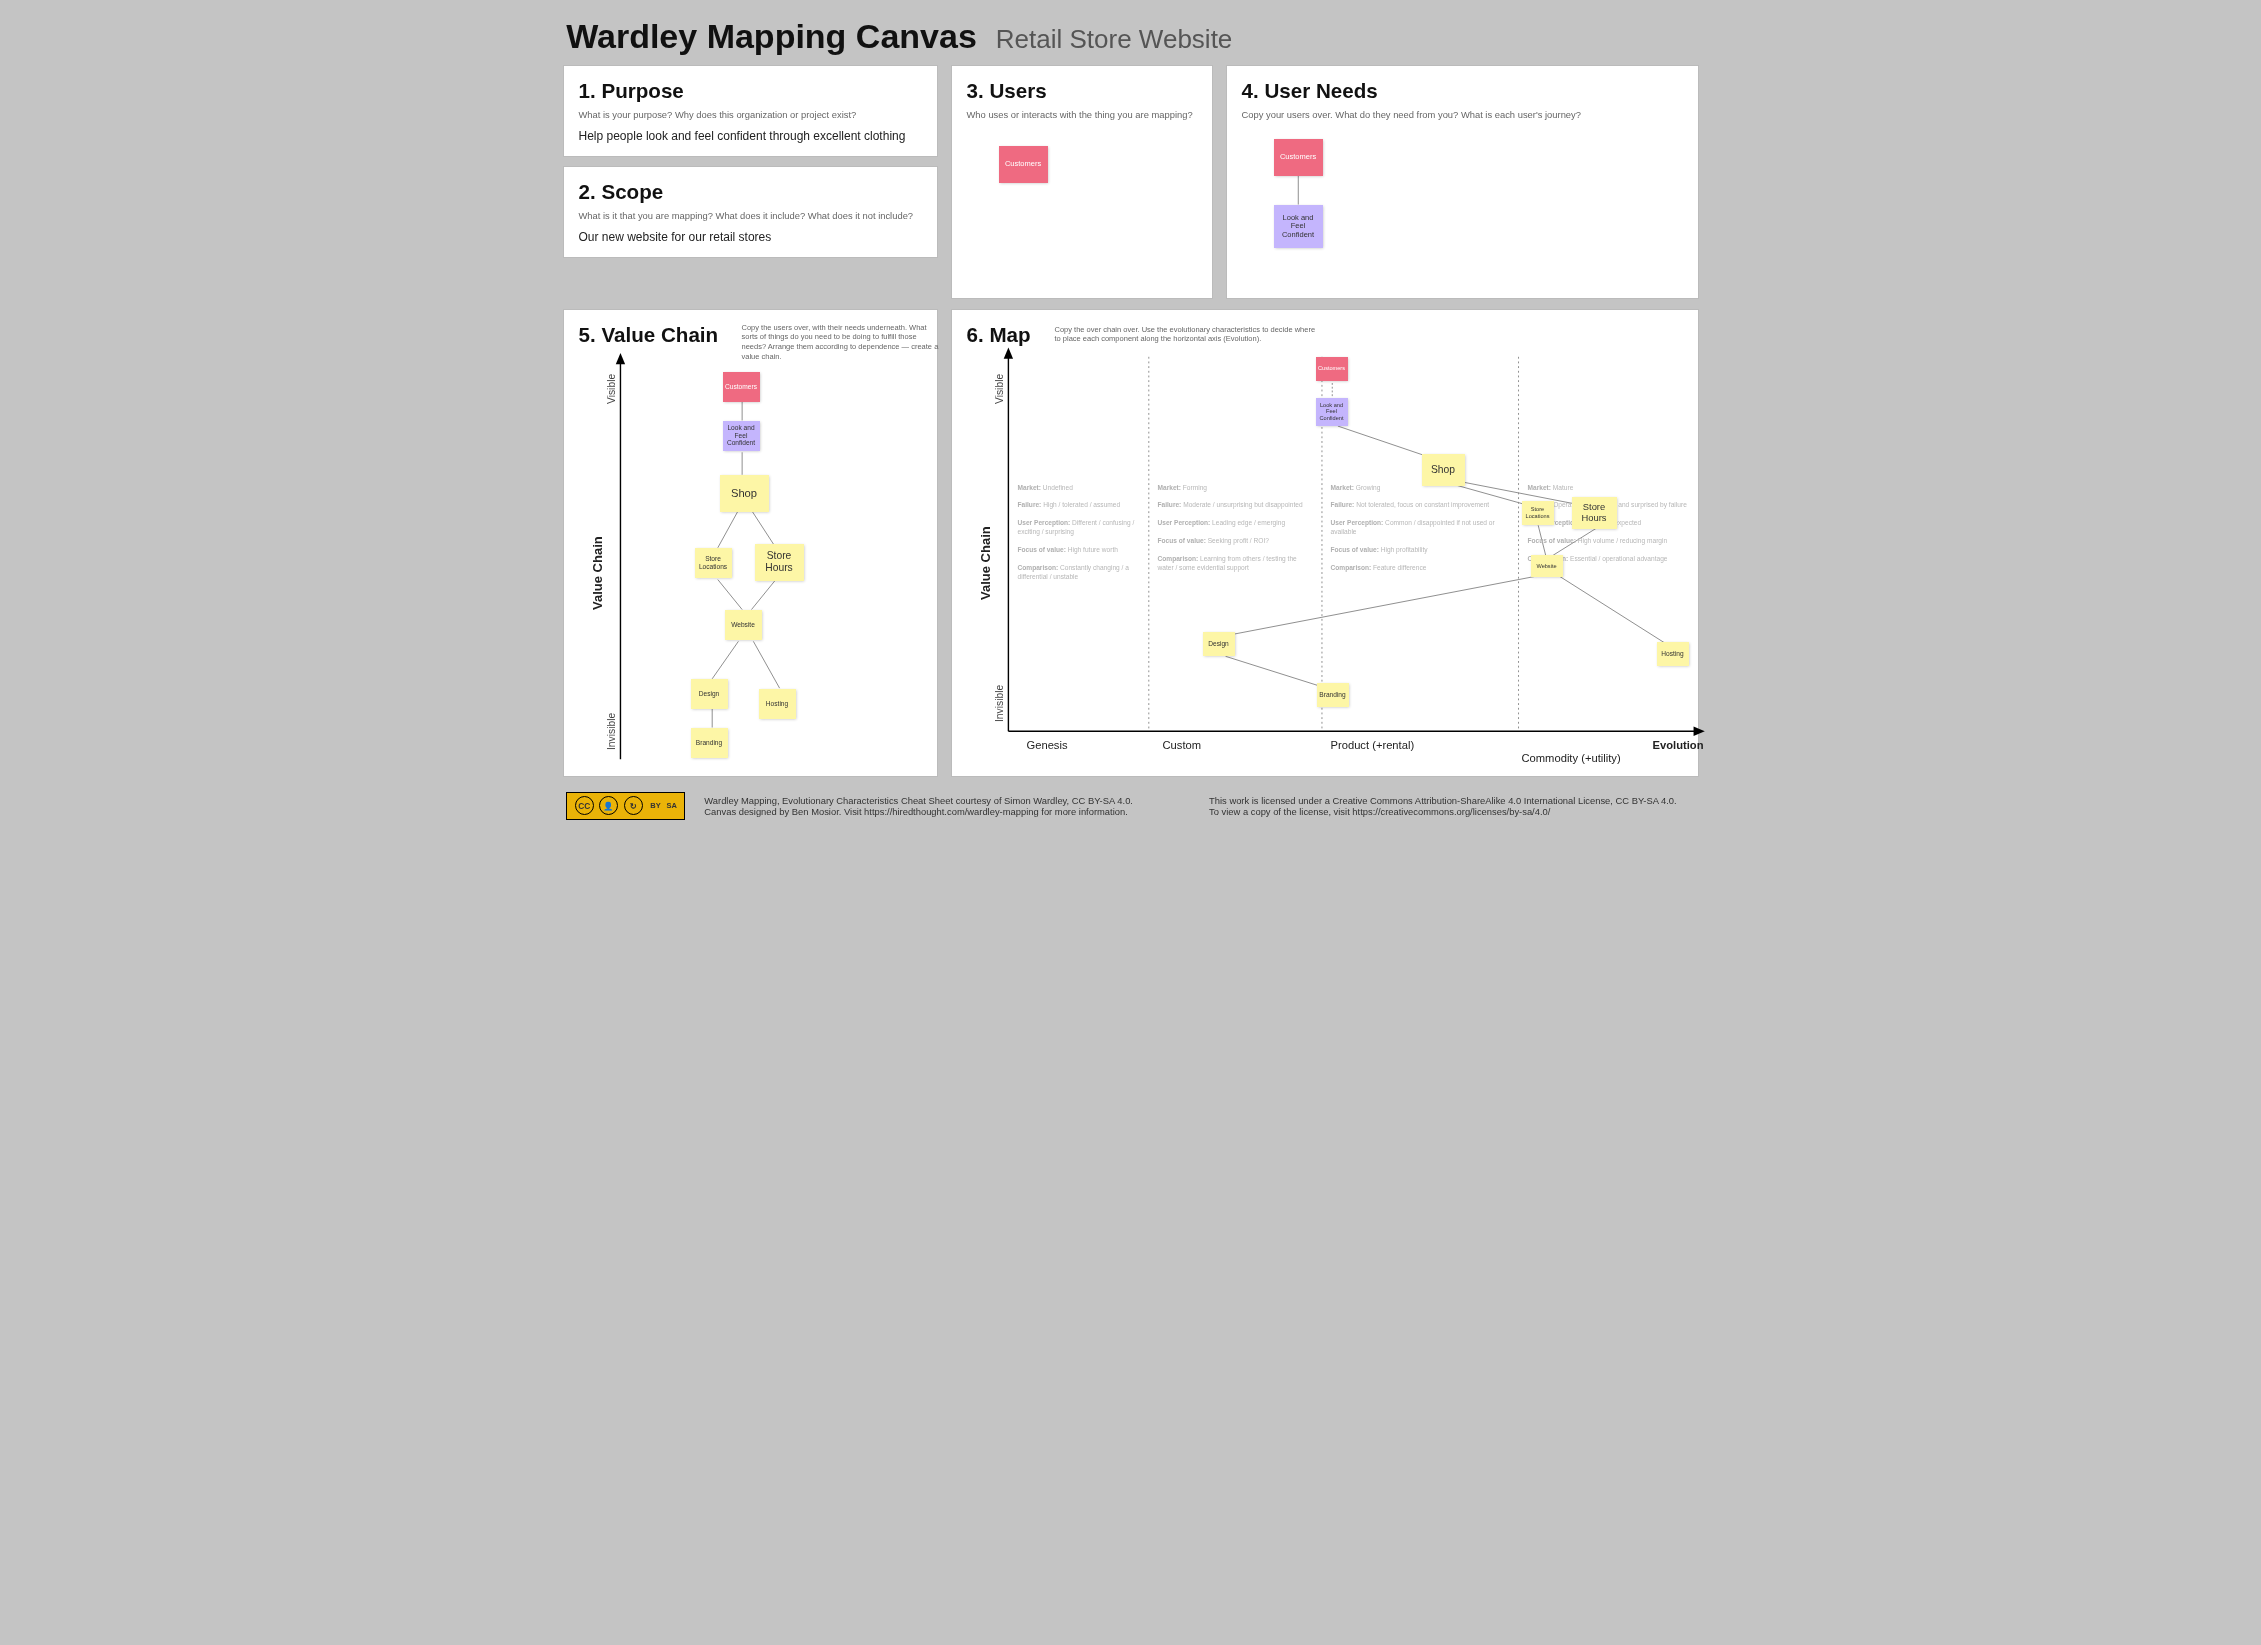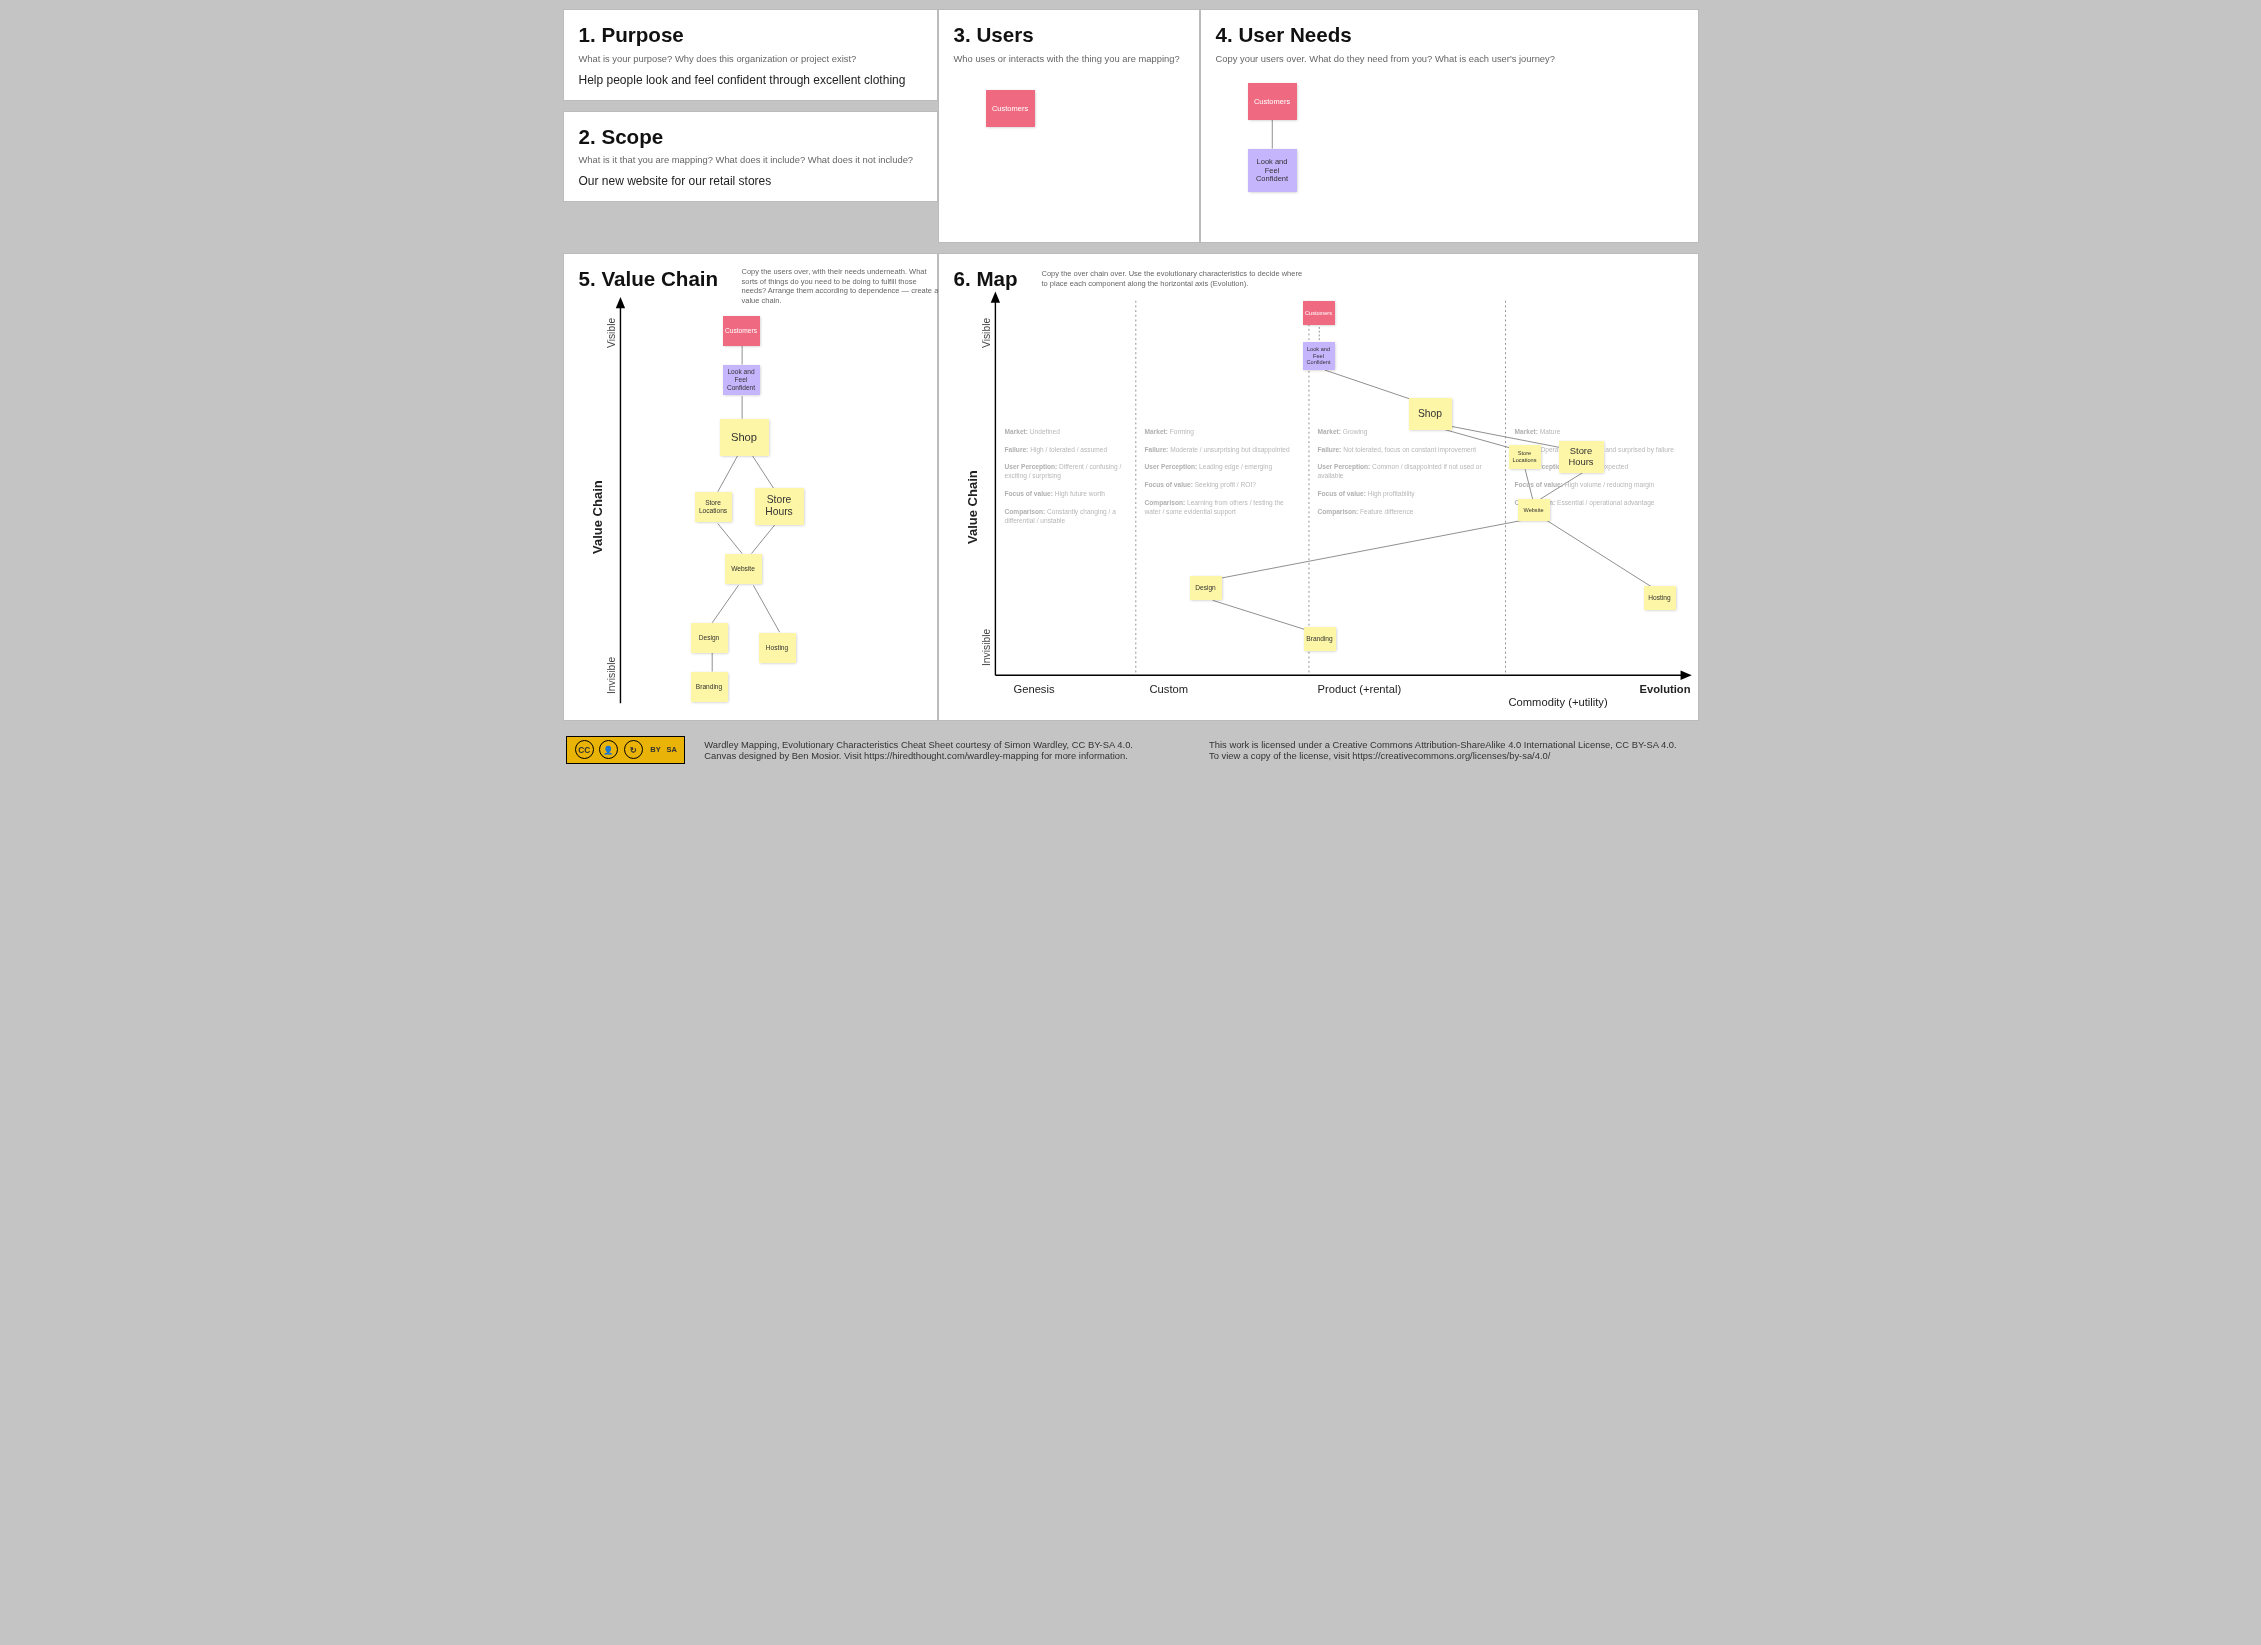--- a/index.html
+++ b/index.html
@@ -1,20 +1,20 @@
 <!DOCTYPE html>
 <html style="font-size:15px"><head>
 <meta charset="utf-8">
 <style>
   html,body{margin:0;padding:0;background:#c4c4c4;font-family:Arial,Helvetica,sans-serif;color:#222}
   .canvas{width:1162px;margin:auto;background:#c4c4c4;padding:9.4px 13px 5.6px 13px;box-sizing:border-box}
   .title-row{display:flex;align-items:baseline;gap:19px;padding:7.5px 3.7px 9.4px 3.7px}
   .title-row h1{margin:0;font-size:34px;font-weight:700;color:#111}
   .title-row .sub{font-size:26px;color:#555;font-weight:400}
-  .row{display:flex;gap:0;margin-bottom:9.4px}
+  .row{display:flex;gap:13px;margin-bottom:9.4px}
   .panel{background:#fff;border:0.9px solid #bbb;padding:13px 15px;box-sizing:border-box}
   .panel h2{margin:0 0 5.6px 0;font-size:20.6px;font-weight:700;color:#111}
   .panel .prompt{font-size:9.4px;color:#666;margin-bottom:7.5px;line-height:1.35}
   .panel .content{font-size:12px;color:#222}
   .p1{width:375px}
   .p2{width:375px}
   .p3{width:262px;height:234px;position:relative}
   .p4{flex:1;height:234px;position:relative}
   .p5{width:375px;height:468px;position:relative}
   .p6{flex:1;height:468px;position:relative}
@@ -33,20 +33,24 @@
   .note-col b{color:#b0b0b0}
   .evo-label{position:absolute;font-size:11.2px;color:#222}
   .p5 .instr, .p6 .instr{position:absolute;font-size:7.5px;color:#666;width:197px;line-height:1.3}
   .underline{}
 </style>
 </head>
 <body>
 
 <div class="canvas">
 
+  <div class="title-row">
+    <h1>Wardley Mapping Canvas</h1>
+    <div class="sub">Retail Store Website</div>
+  </div>
 
   <div class="row">
     <div style="width:375px;display:flex;flex-direction:column;gap:9.4px">
       <div class="panel p1">
         <h2>1. Purpose</h2>
         <div class="prompt">What is your purpose? Why does this organization or project exist?</div>
         <div class="content">Help people look and feel confident through excellent clothing</div>
       </div>
       <div class="panel p2">
         <h2>2. Scope</h2>

